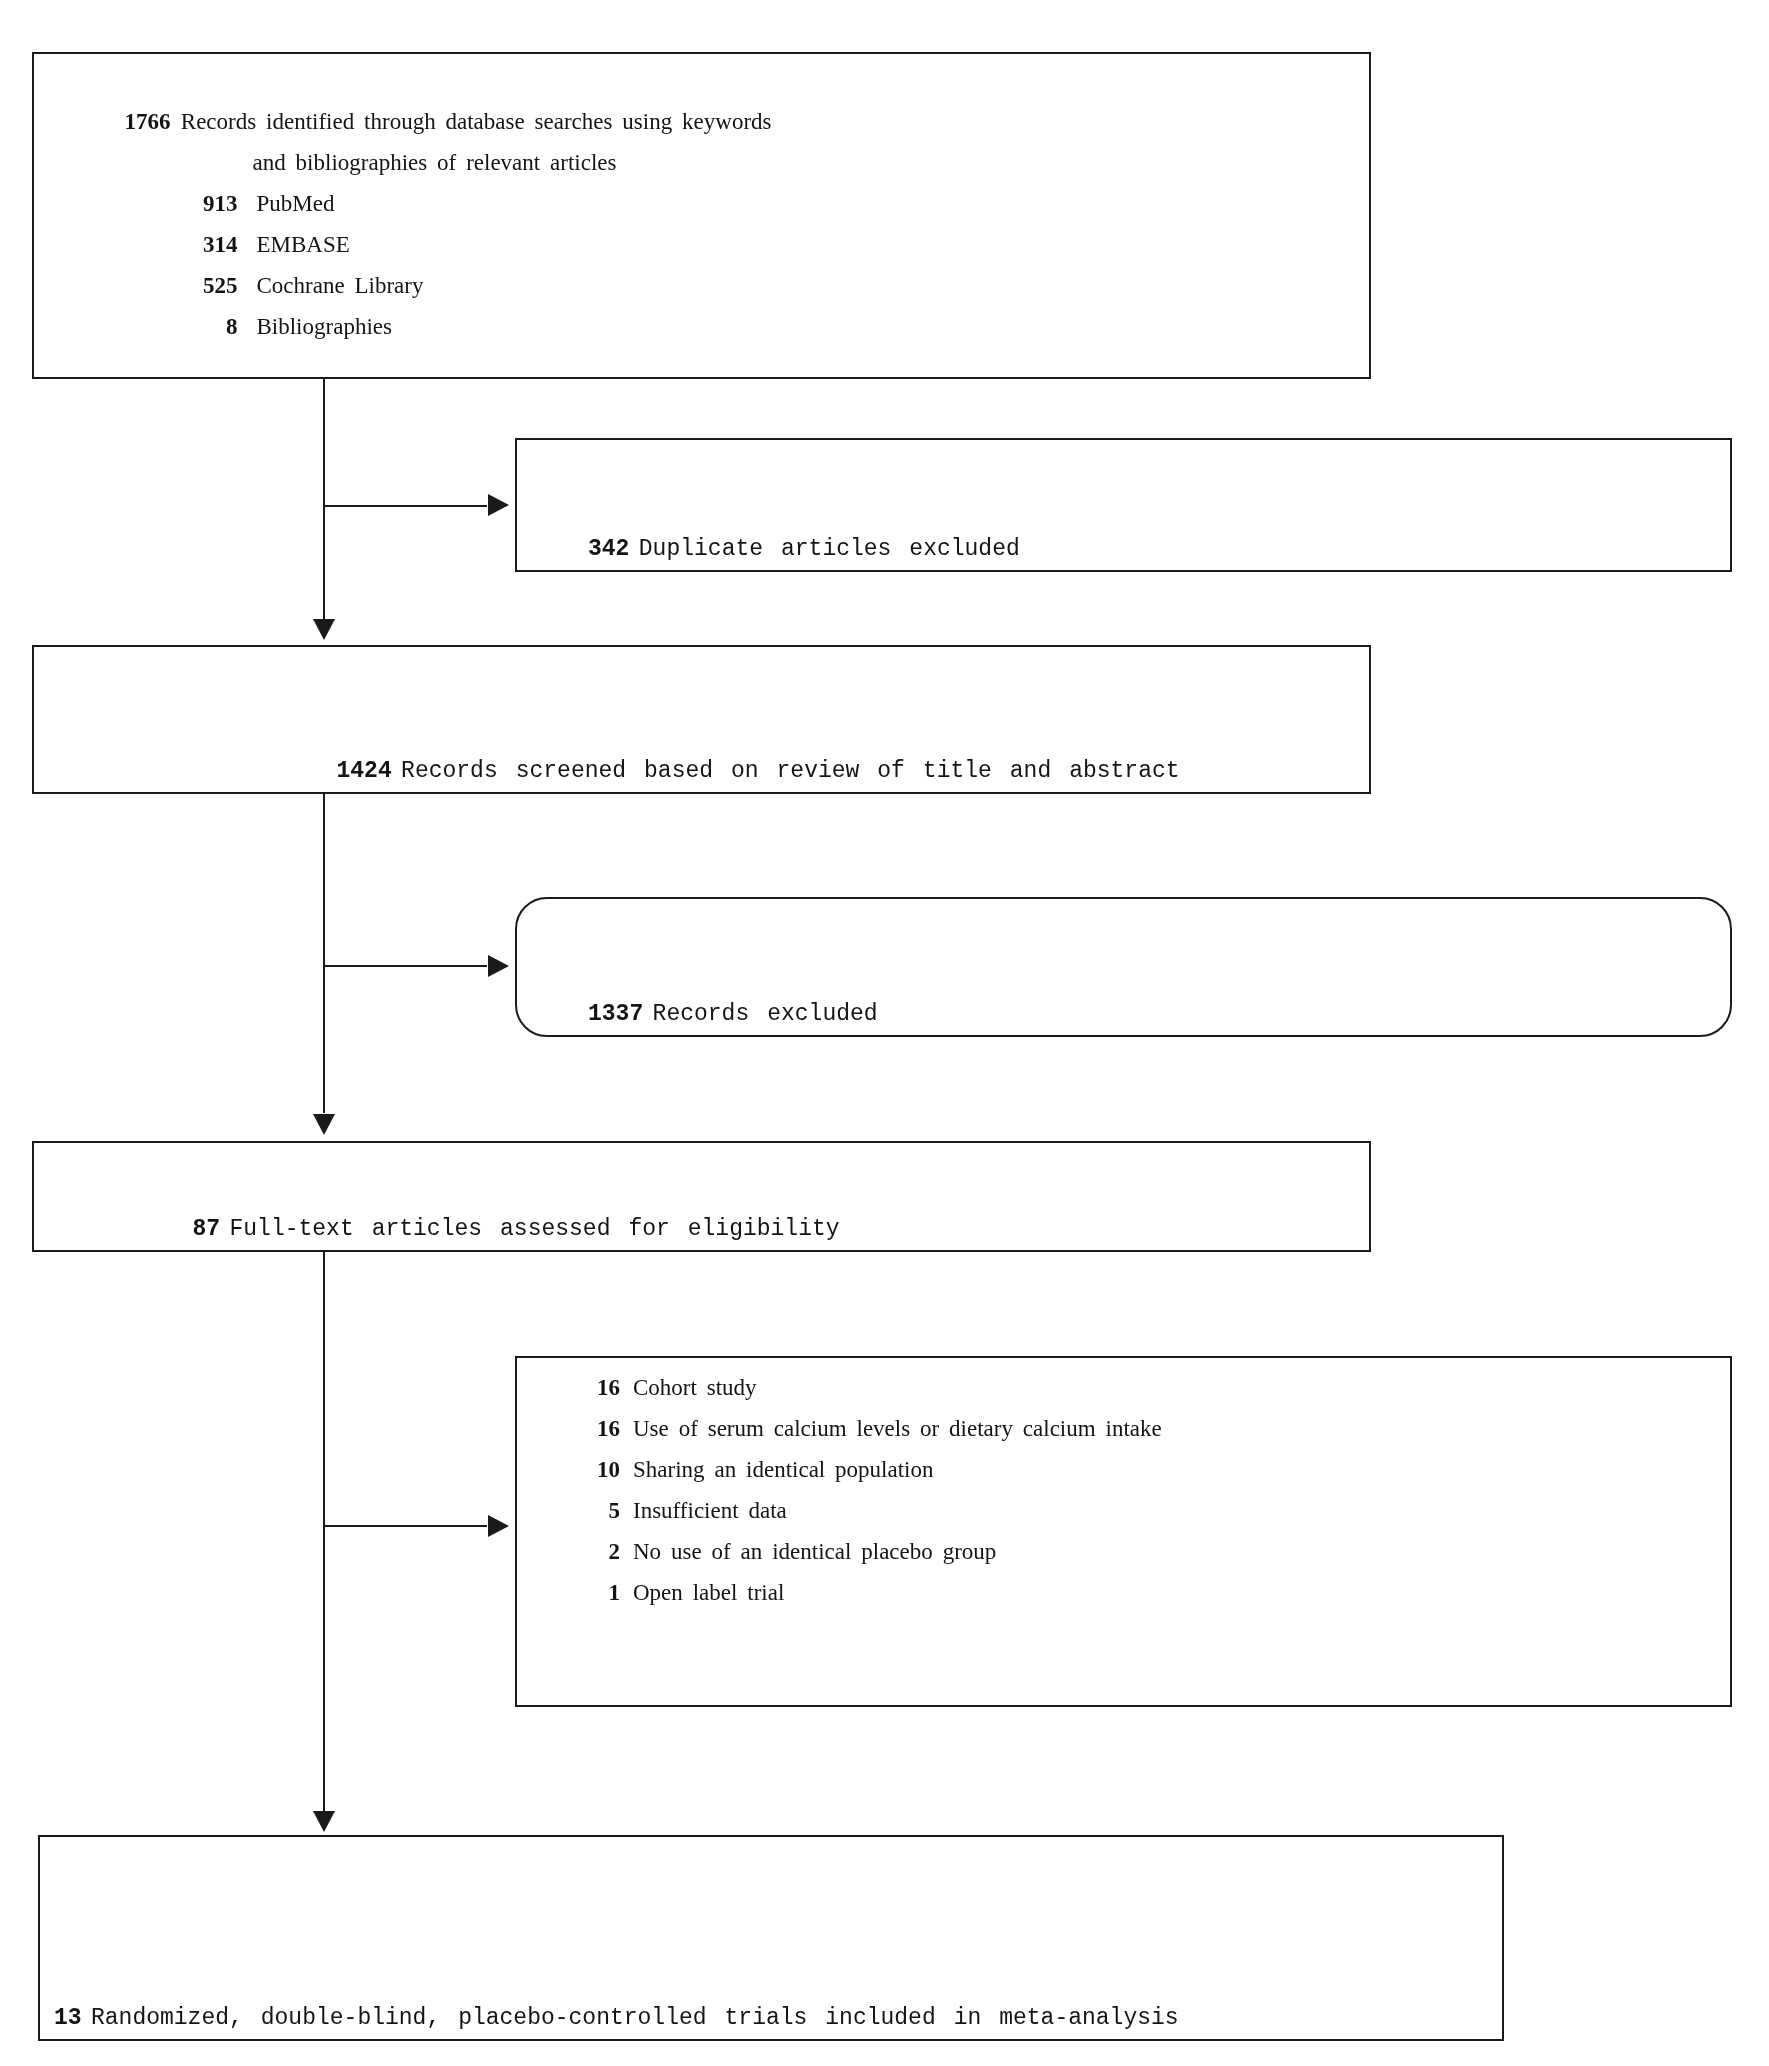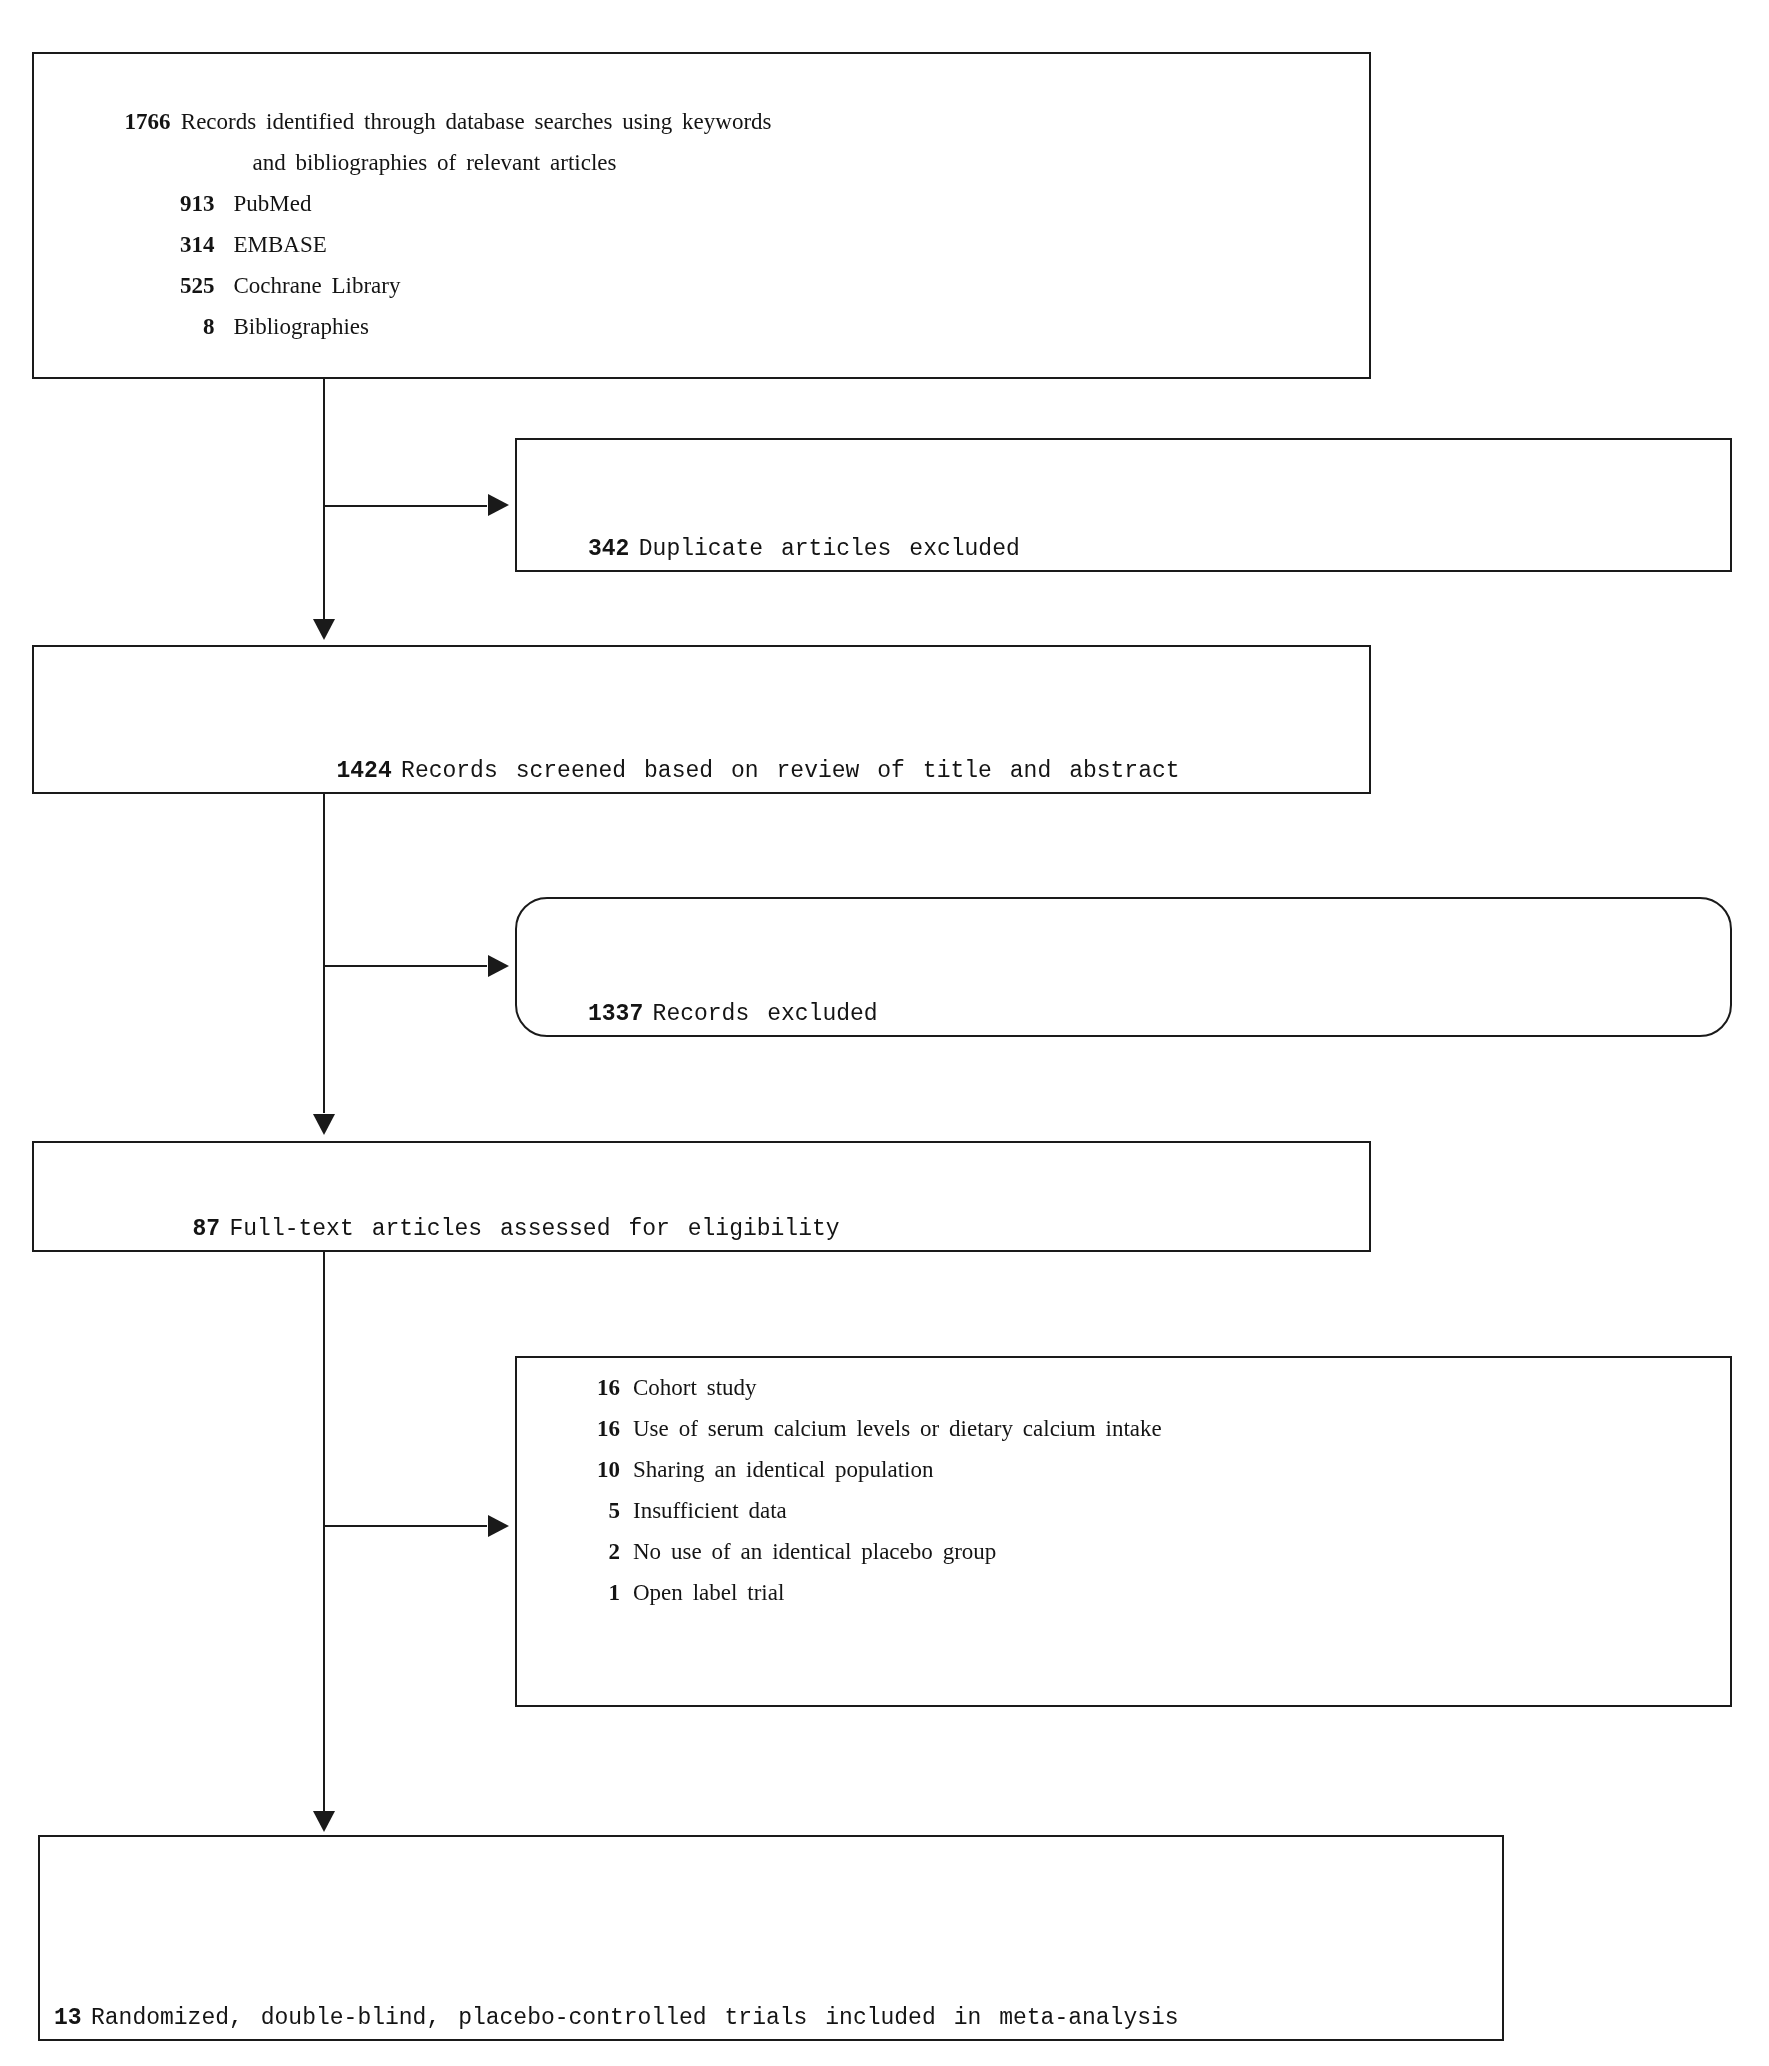--- a/index.html
+++ b/index.html
@@ -35,21 +35,21 @@
   
   .b1-content { padding: 47px 28px 0 78px; }
   .b1-numcol {
     display: inline-block;
     width: 59px;
     text-align: right;
     font-weight: bold;
     margin-right: 10.3px;
   }
   .b1-cont { margin-left: 141px; }
-  .b1-sub { margin-left: 63px; }
+  .b1-sub { margin-left: 86px; }
   .b1-subnum {
     display: inline-block;
     width: 40px;
     text-align: right;
     font-weight: bold;
     margin-right: 19px;
   }
   
   .b6-content { padding: 9.4px 19px 0 19px; }
   .b6-sub { margin-left: 49px; }

